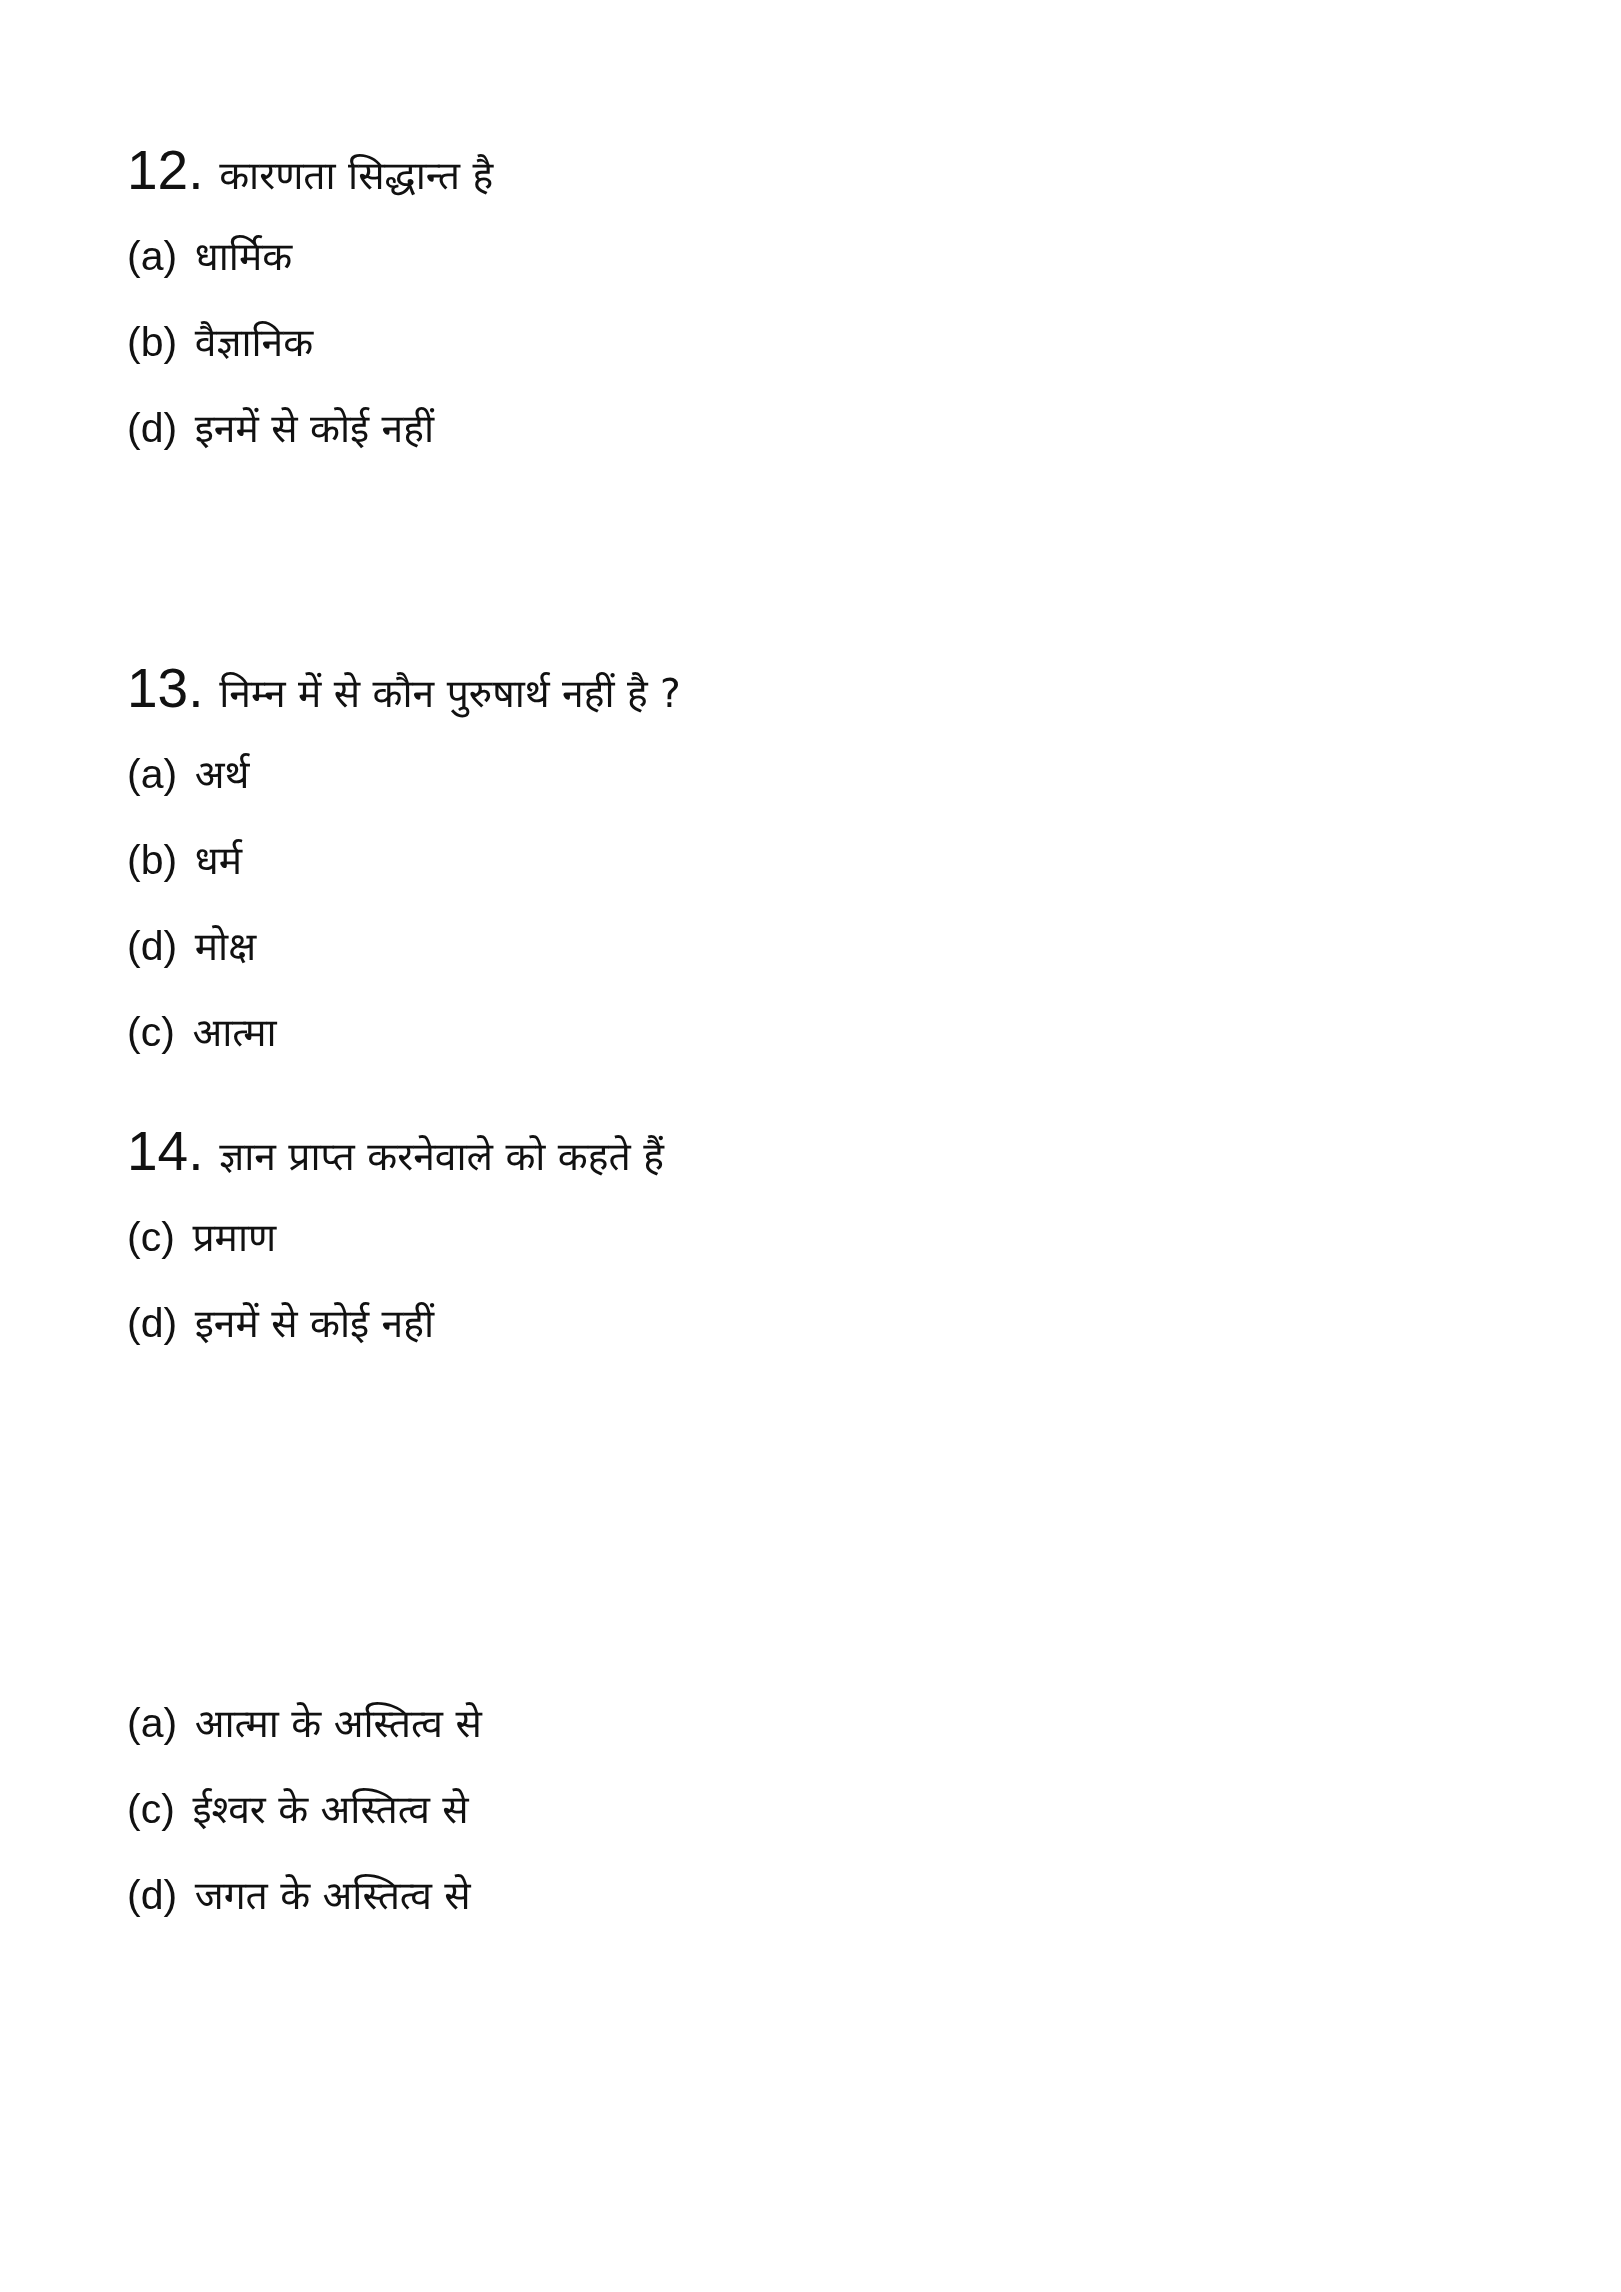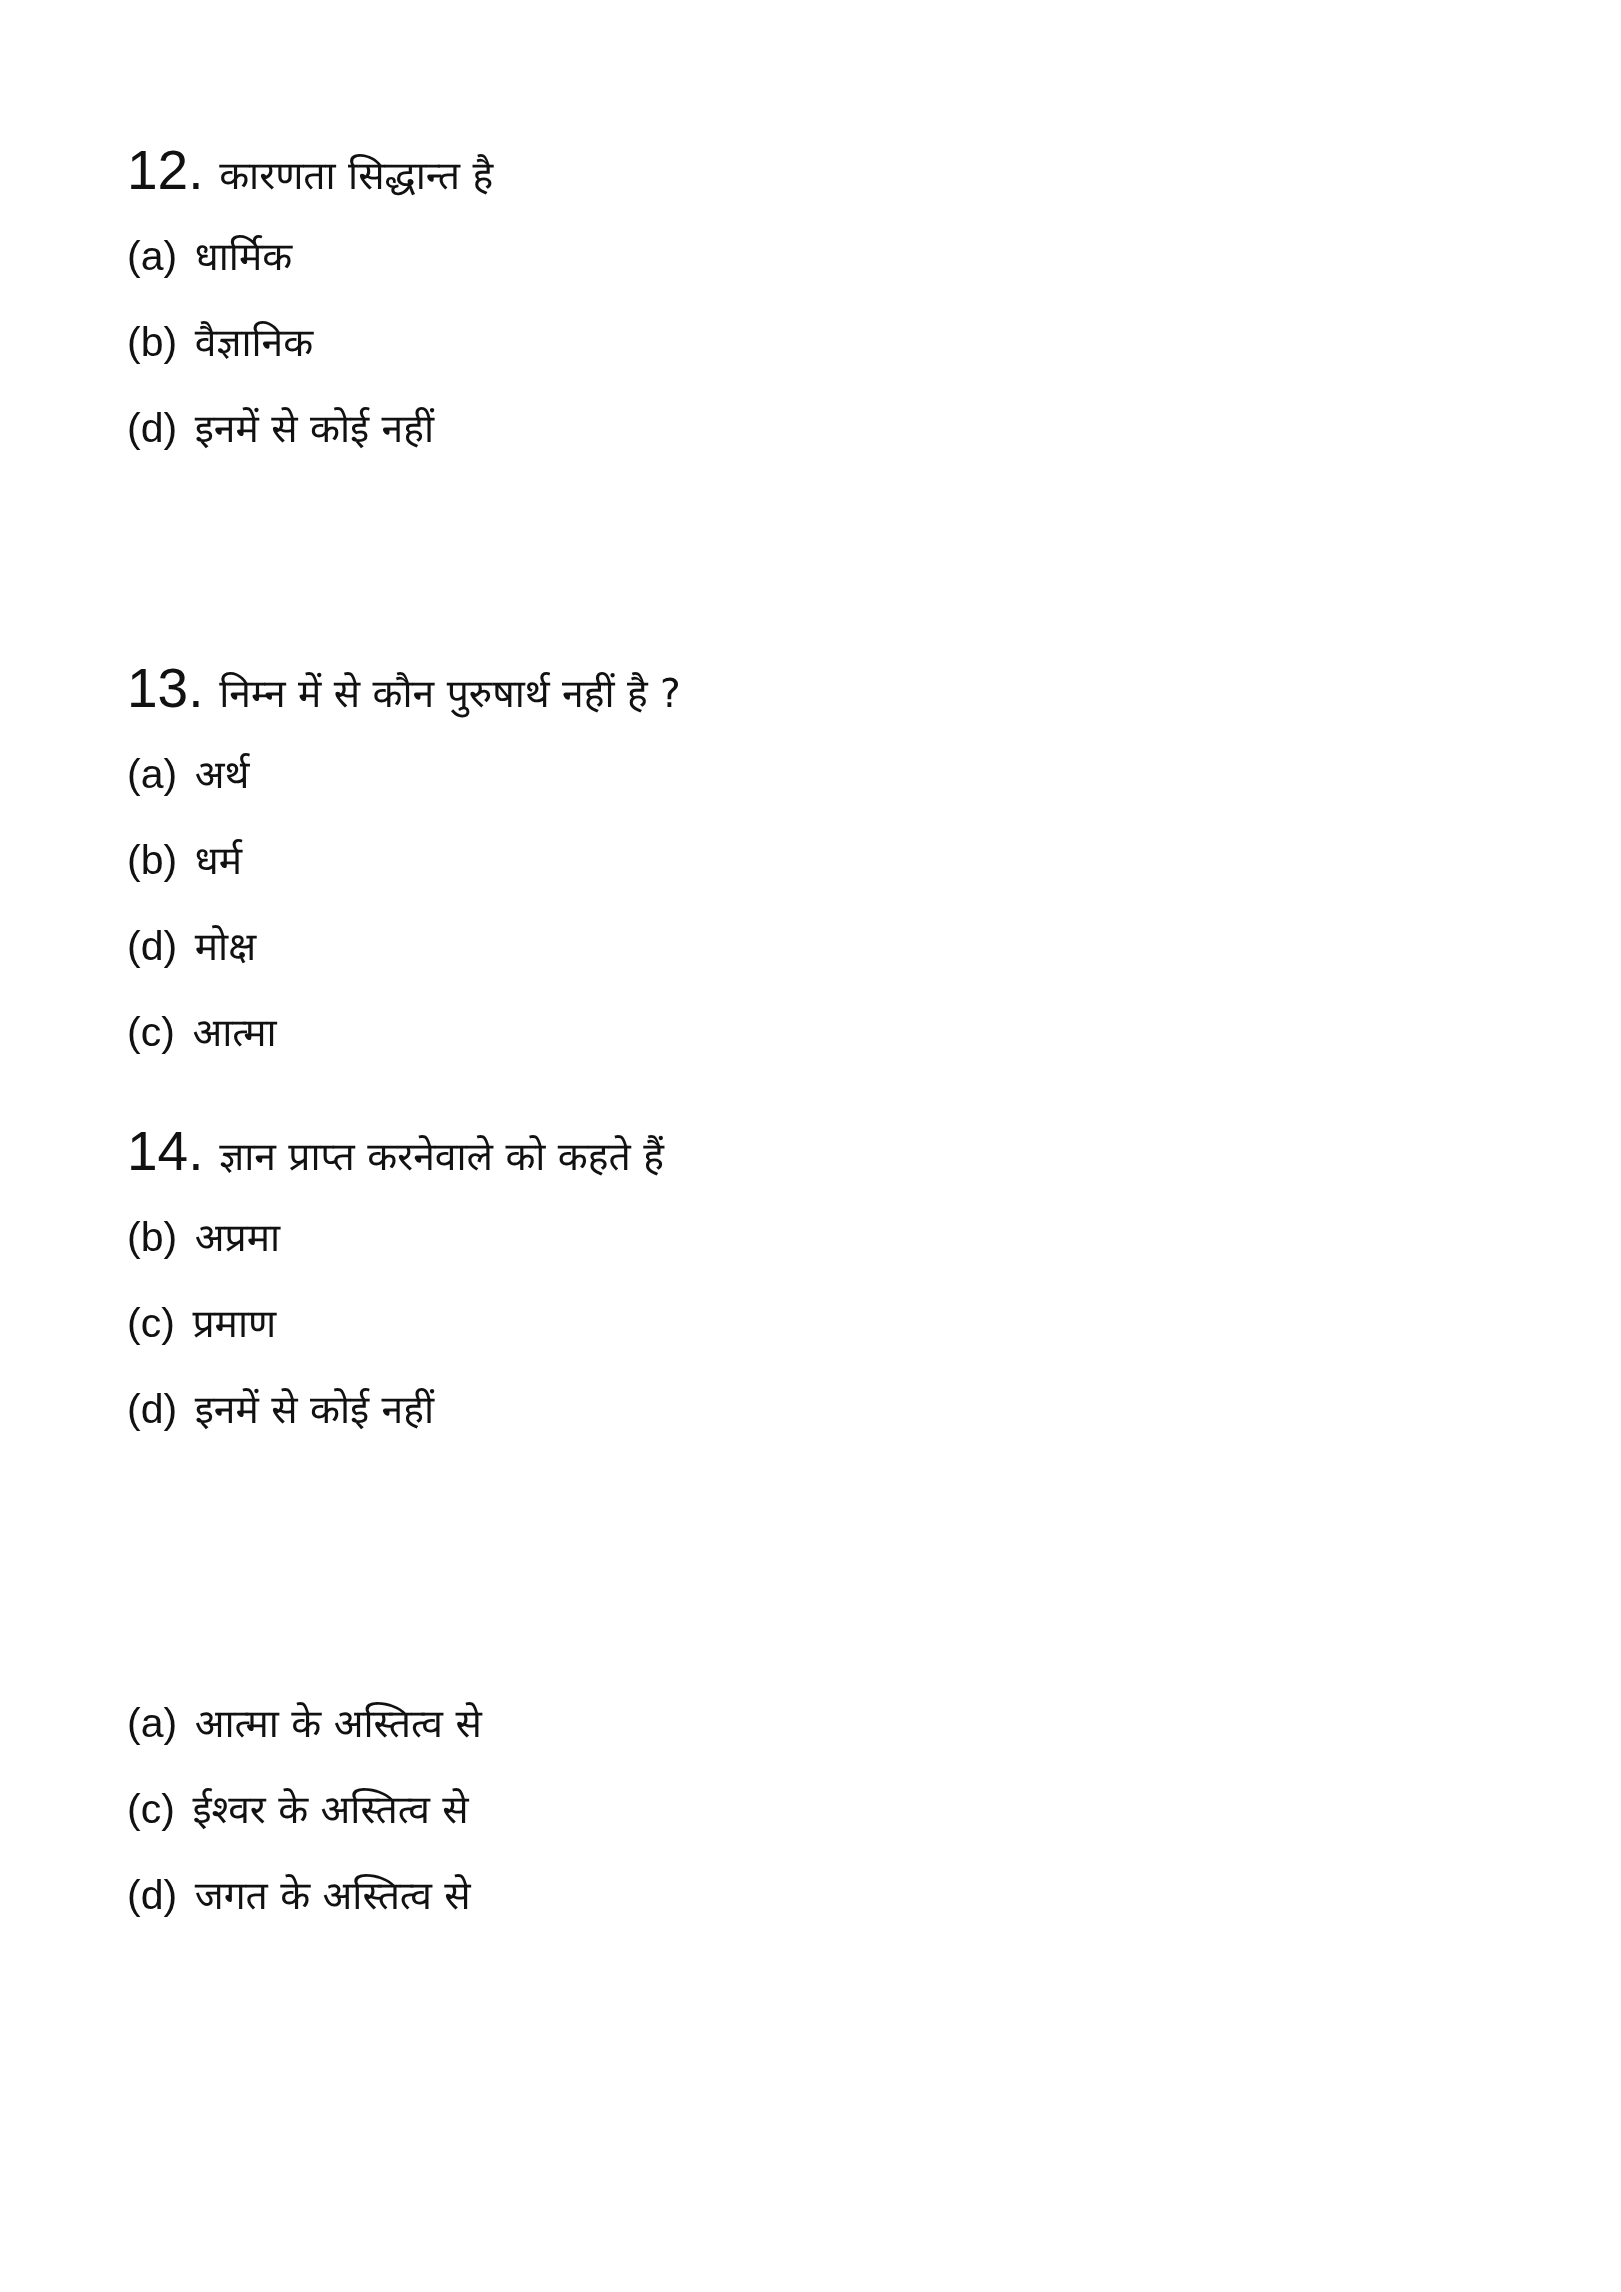--- a/index.html
+++ b/index.html
@@ -29,21 +29,20 @@
   <div class="line"><span class="opt-label">(a)</span><span>अर्थ</span></div>
   <div class="line"><span class="opt-label">(b)</span><span>धर्म</span></div>
   <div class="line"><span class="opt-label">(d)</span><span>मोक्ष</span></div>
   <div class="line"><span class="opt-label">(c)</span><span>आत्मा</span></div>
 </div>
 
 <div class="q" style="top:1108px;">
   <div class="line">
     <span class="qnum">14.</span><span>ज्ञान प्राप्त करनेवाले को कहते हैं</span>
   </div>
-  <div class="line"><span class="opt-label">(b)</span><span>अप्रमा</span></div>
   <div class="line"><span class="opt-label">(c)</span><span>प्रमाण</span></div>
   <div class="line"><span class="opt-label">(d)</span><span>इनमें से कोई नहीं</span></div>
 </div>
 
 <div class="q" style="top:1680px;">
   <div class="line"><span class="opt-label">(a)</span><span>आत्मा के अस्तित्व से</span></div>
   <div class="line"><span class="opt-label">(c)</span><span>ईश्वर के अस्तित्व से</span></div>
   <div class="line"><span class="opt-label">(d)</span><span>जगत के अस्तित्व से</span></div>
 </div>
 

